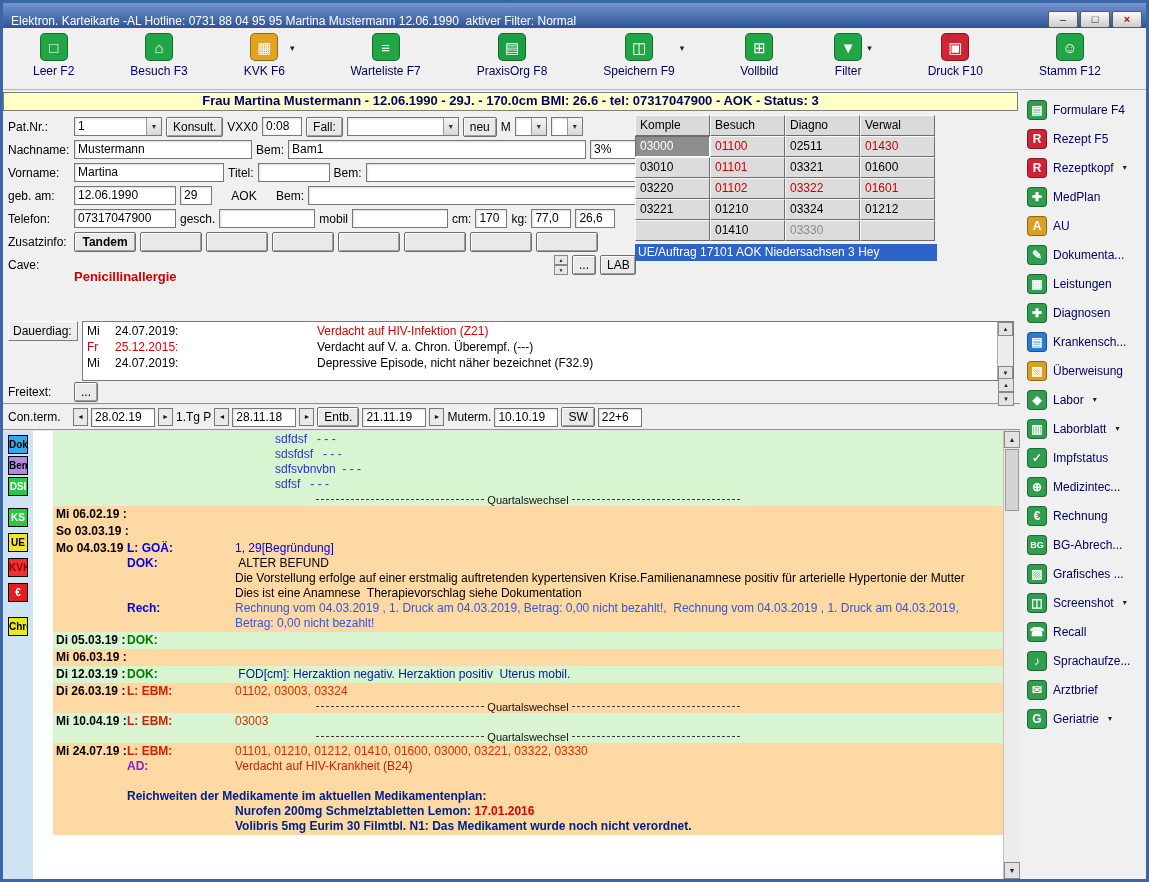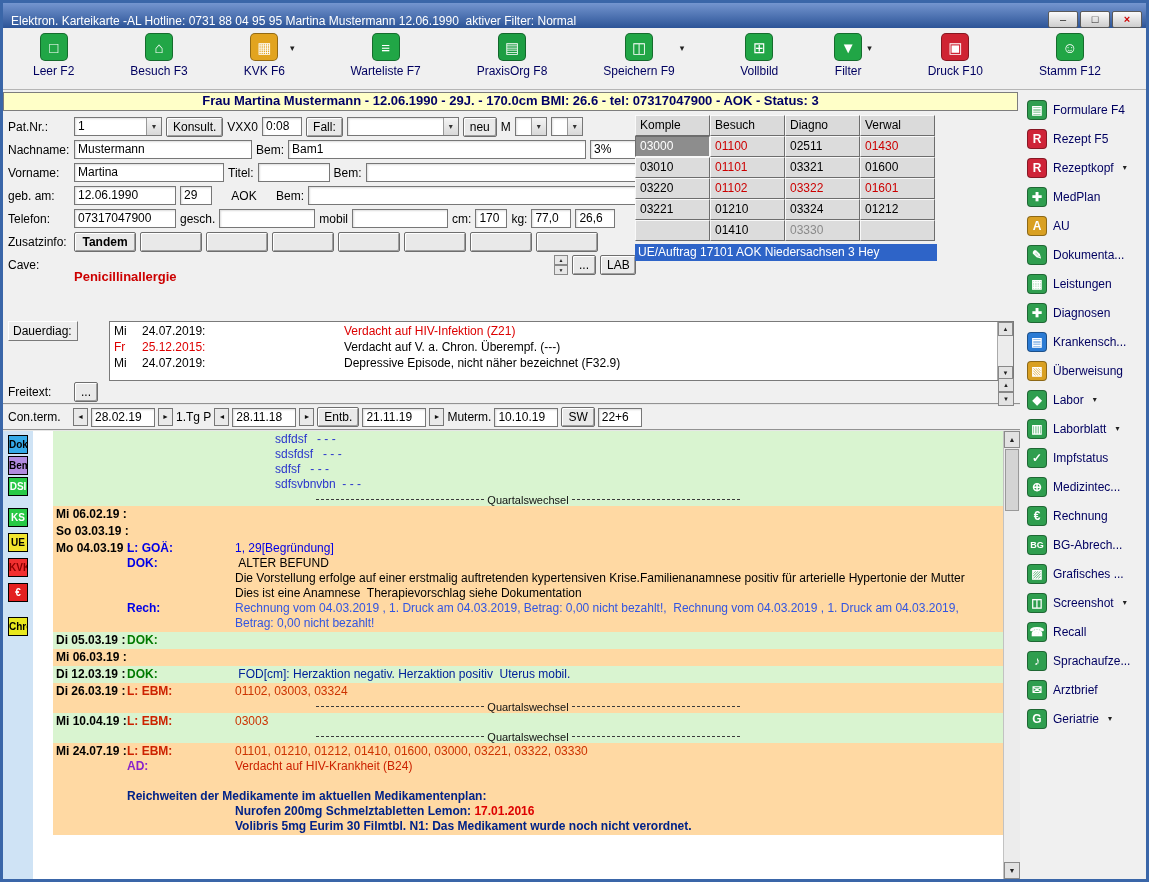--- a/index.html
+++ b/index.html
@@ -52,21 +52,21 @@
   .grid-abs { position:absolute; left:632px; top:3px; width:302px; }
   .bg-row { display:flex; }
   .bg-cell { width:75px; height:21px; background:#dcdcdc; border:1px solid; border-color:#f9f9f9 #6d6d6d #6d6d6d #f9f9f9; font-size:12px; line-height:19px; padding:0 4px; overflow:hidden; color:#000; }
   .bg-cell.header { background:#dadada; }
   .bg-cell.red { color:#cc0000; }
   .bg-cell.dim { color:#8a8a8a; }
   .bg-cell.selected { background:#8d8d8d; color:#fff; border-color:#6d6d6d #f9f9f9 #f9f9f9 #6d6d6d; }
   .ue-row { margin-top:3px; width:302px; height:17px; background:#2e64c8; color:#fff; font-size:12px; line-height:16px; padding:0 3px; white-space:nowrap; overflow:hidden; }
 
   
-  .dd-row { display:flex; margin:1px 6px 0 5px; height:60px; flex:0 0 auto;gap:27px; }
+  .dd-row { display:flex; margin:1px 6px 0 5px; height:60px; flex:0 0 auto; }
   .raised-label { background:#ededed; border:1px solid; border-color:#fff #7a7a7a #7a7a7a #fff; height:20px; line-height:18px; padding:0 4px; font-size:12px; flex:0 0 auto; }
   .dd-label { width:70px; margin-right:4px; }
   .dd-box { flex:1; background:#fff; border:1px solid #7a7a7a; display:flex; overflow:hidden; }
   .dd-entries { flex:1; padding:2px 4px; }
   .dd-entry { display:flex; height:16px; font-size:12px; white-space:pre; }
   .dd-day { width:28px; flex:0 0 auto; }
   .dd-date { width:90px; flex:0 0 auto; }
   .dd-text { margin-left:112px; }
   .mini-sb { width:16px; background:#ececec; border-left:1px solid #aaa; display:flex; flex-direction:column; justify-content:space-between; }
   .mini-arrow { height:14px; background:#e3e3e3; border:1px solid #888; font-size:6px; line-height:12px; text-align:center; color:#222; }
@@ -391,24 +391,24 @@
           </div>
         <div class="records-list">
             <div class="rec-block rec-green">
               <div class="rec-line">
                 <div class="rec-cont-line" style="color: rgb(42, 53, 204);">sdfdsf   - - -</div>
               </div>
               <div class="rec-line">
                 <div class="rec-cont-line" style="color: rgb(42, 53, 204);">sdsfdsf   - - -</div>
               </div>
               <div class="rec-line">
+                <div class="rec-cont-line" style="color: rgb(42, 53, 204);">sdfsvbnvbn  - - -</div>
+              </div>
+              <div class="rec-line">
                 <div class="rec-cont-line" style="color: rgb(42, 53, 204);">sdfsf   - - -</div>
-              </div>
-              <div class="rec-line">
-                <div class="rec-cont-line" style="color: rgb(42, 53, 204);">sdfsvbnvbn  - - -</div>
               </div>
             </div>
             <div class="rec-divider rec-green">
               <div class="dash"></div>
               <div>Quartalswechsel</div>
               <div class="dash"></div>
             </div>
             <div class="rec-block rec-orange">
               <div class="rec-line">
                 <div class="rec-day">Mi 06.02.19 :</div>

